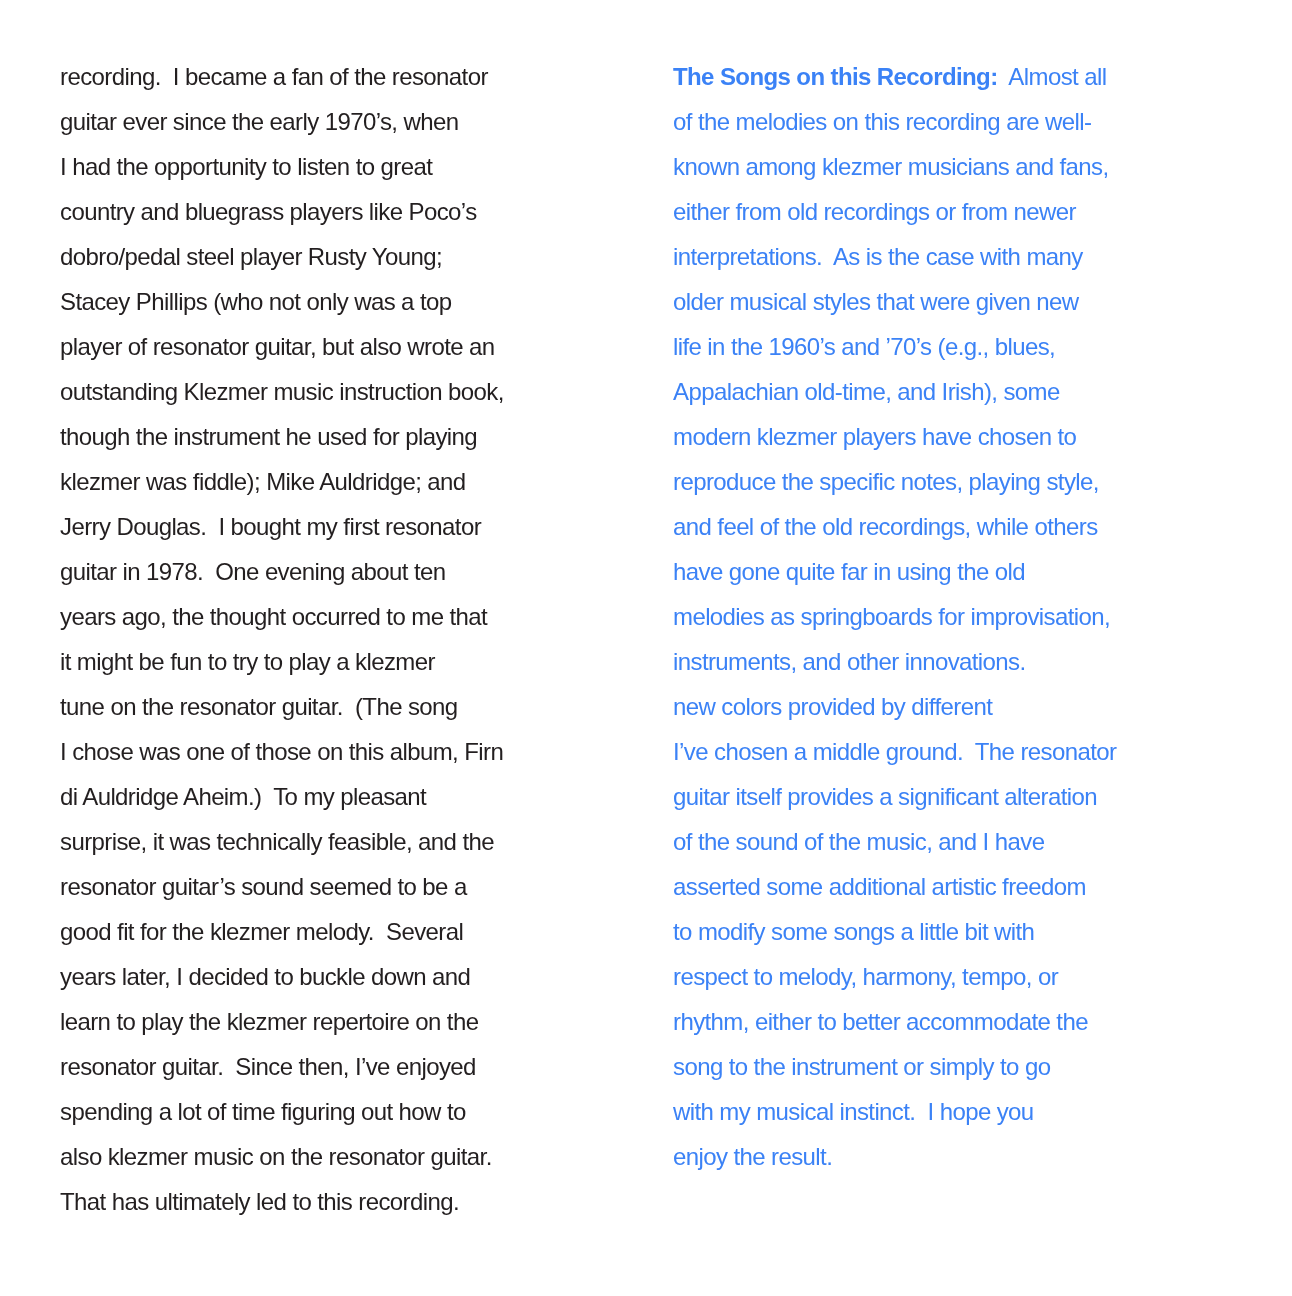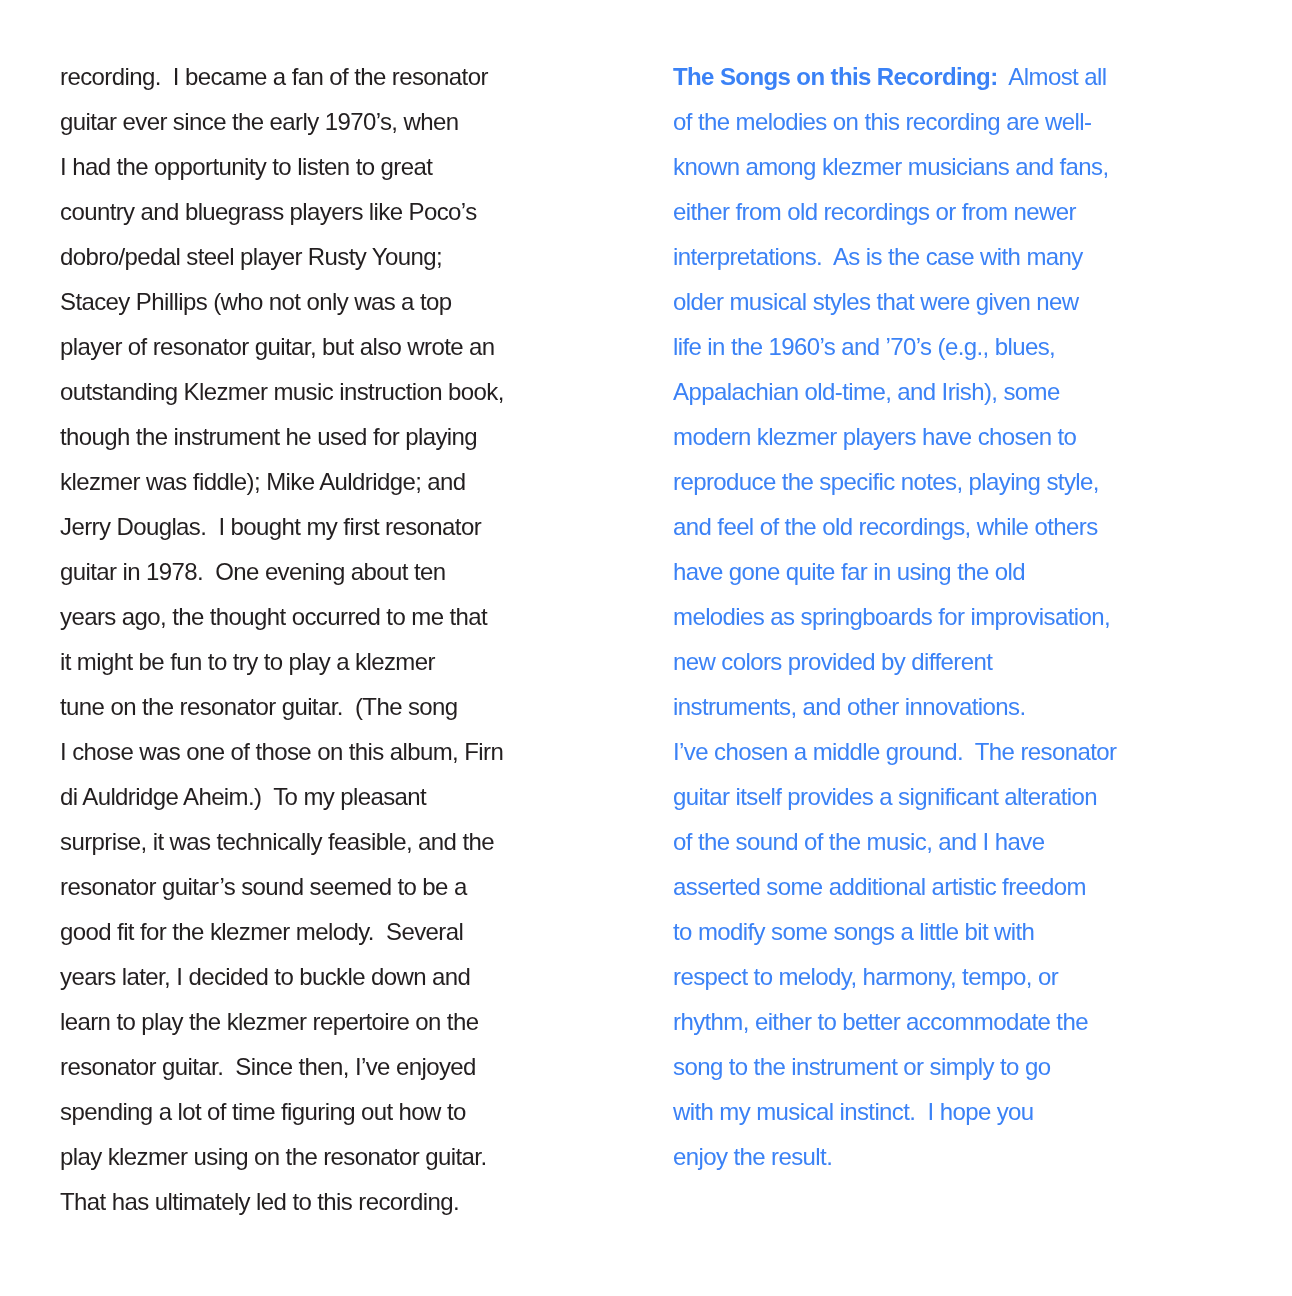--- a/index.html
+++ b/index.html
@@ -46,40 +46,40 @@
     <div class="line">tune on the resonator guitar.  (The song</div>
     <div class="line">I chose was one of those on this album, Firn</div>
     <div class="line">di Auldridge Aheim.)  To my pleasant</div>
     <div class="line">surprise, it was technically feasible, and the</div>
     <div class="line">resonator guitar’s sound seemed to be a</div>
     <div class="line">good fit for the klezmer melody.  Several</div>
     <div class="line">years later, I decided to buckle down and</div>
     <div class="line">learn to play the klezmer repertoire on the</div>
     <div class="line">resonator guitar.  Since then, I’ve enjoyed</div>
     <div class="line">spending a lot of time figuring out how to</div>
-    <div class="line">play klezmer using on the resonator guitar.</div>
+    <div class="line">also klezmer music on the resonator guitar.</div>
     <div class="line">That has ultimately led to this recording.</div>
   </section>
 
   <section class="col col-right" style="color: #3b82f6;">
     <div class="line"><span class="heading">The Songs on this Recording:</span><span>  Almost all</span></div>
     <div class="line">of the melodies on this recording are well-</div>
     <div class="line">known among klezmer musicians and fans,</div>
     <div class="line">either from old recordings or from newer</div>
     <div class="line">interpretations.  As is the case with many</div>
     <div class="line">older musical styles that were given new</div>
     <div class="line">life in the 1960’s and ’70’s (e.g., blues,</div>
     <div class="line">Appalachian old-time, and Irish), some</div>
     <div class="line">modern klezmer players have chosen to</div>
     <div class="line">reproduce the specific notes, playing style,</div>
     <div class="line">and feel of the old recordings, while others</div>
     <div class="line">have gone quite far in using the old</div>
     <div class="line">melodies as springboards for improvisation,</div>
+    <div class="line">instruments, and other innovations.</div>
     <div class="line">new colors provided by different</div>
-    <div class="line">instruments, and other innovations.</div>
     <div class="line">I’ve chosen a middle ground.  The resonator</div>
     <div class="line">guitar itself provides a significant alteration</div>
     <div class="line">of the sound of the music, and I have</div>
     <div class="line">asserted some additional artistic freedom</div>
     <div class="line">to modify some songs a little bit with</div>
     <div class="line">respect to melody, harmony, tempo, or</div>
     <div class="line">rhythm, either to better accommodate the</div>
     <div class="line">song to the instrument or simply to go</div>
     <div class="line">with my musical instinct.  I hope you</div>
     <div class="line">enjoy the result.</div>

